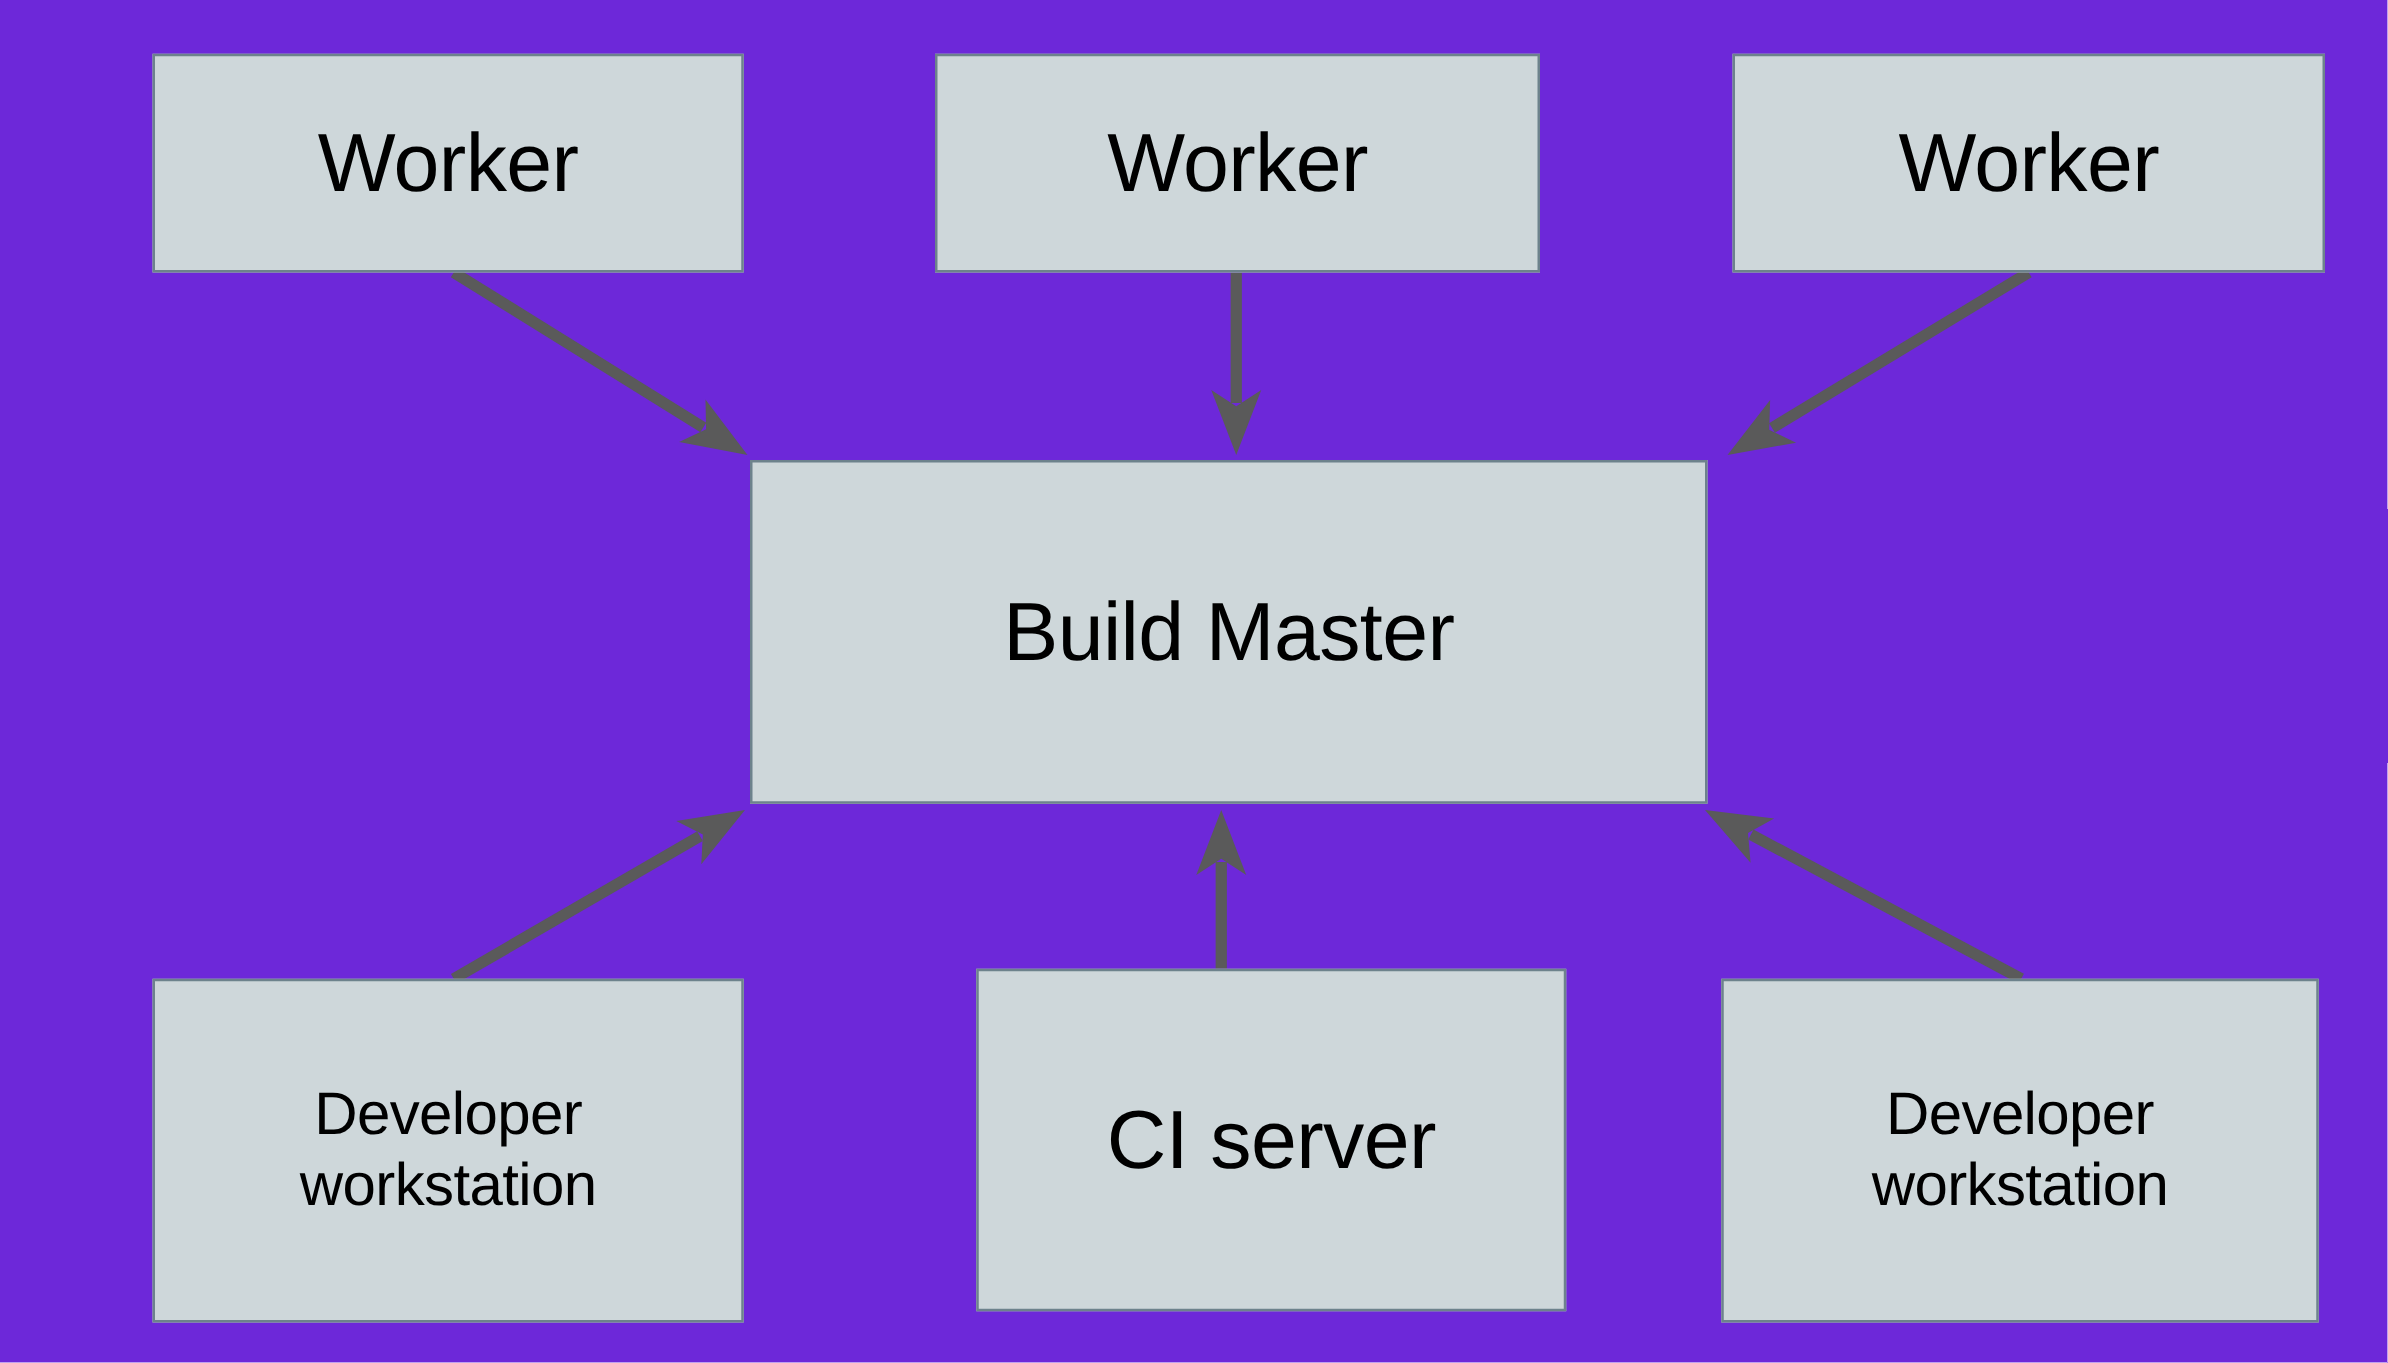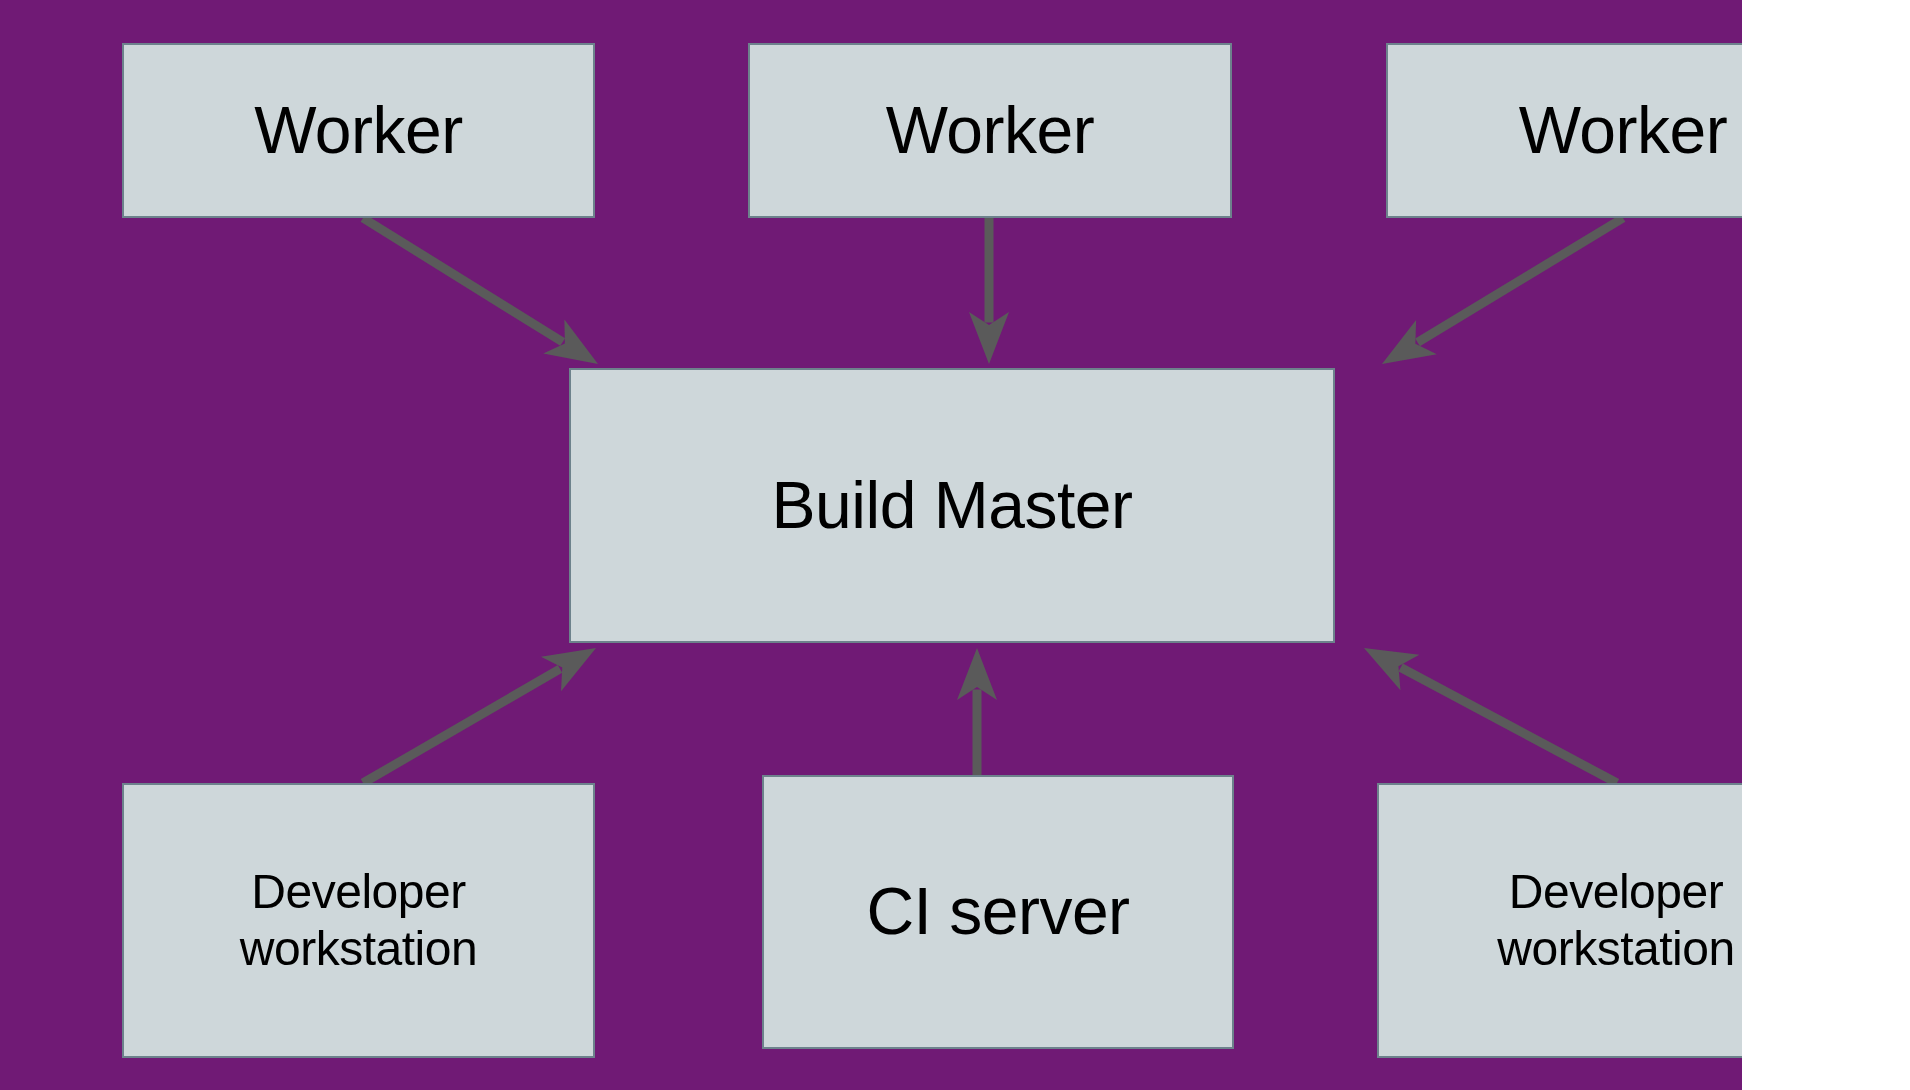--- a/index.html
+++ b/index.html
@@ -6,23 +6,23 @@
   html, body {
     margin: 0;
     padding: 0;
     background: #ffffff;
   }
   body {
     font-family: "Liberation Sans", sans-serif;
   }
   #canvas {
     position: relative;
-    width: 1742px;
+    width: 1910px;
     height: 1090px;
-    background: #701a75;
+    background: #6d28d9;
     overflow: hidden;
   }
   #edge-layer {
     position: absolute;
     left: 0;
     top: 0;
     width: 1910px;
     height: 1090px;
     pointer-events: none;
   }
@@ -80,21 +80,21 @@
       <g>
         <line x1="1617" y1="783" x2="1400.7018658945037" y2="667.5839995879763" stroke="#5a5a5a" stroke-width="9" stroke-linecap="butt"></line>
         <polygon points="1364,648 1419.2927167854261,654.8348716510744 1398.4079992760974,666.3599996137278 1400.4619479508335,690.1251273188665" fill="#5a5a5a"></polygon>
       </g>
     </svg>
 
   <div id="node-layer">
       <div class="node" style="left: 122px; top: 43px; width: 473px; height: 175px; background: rgb(206, 215, 218); border-color: rgb(109, 130, 140); color: rgb(0, 0, 0);"><span class="node-label size-lg">Worker</span></div>
       <div class="node" style="left: 748px; top: 43px; width: 484px; height: 175px; background: rgb(206, 215, 218); border-color: rgb(109, 130, 140); color: rgb(0, 0, 0);"><span class="node-label size-lg">Worker</span></div>
       <div class="node" style="left: 1386px; top: 43px; width: 474px; height: 175px; background: rgb(206, 215, 218); border-color: rgb(109, 130, 140); color: rgb(0, 0, 0);"><span class="node-label size-lg">Worker</span></div>
-      <div class="node" style="left: 569px; top: 368px; width: 766px; height: 275px; background: rgb(206, 215, 218); border-color: rgb(109, 130, 140); color: rgb(0, 0, 0);"><span class="node-label size-lg">Build Master</span></div>
+      <div class="node" style="left: 600px; top: 368px; width: 766px; height: 275px; background: rgb(206, 215, 218); border-color: rgb(109, 130, 140); color: rgb(0, 0, 0);"><span class="node-label size-lg">Build Master</span></div>
       <div class="node" style="left: 122px; top: 783px; width: 473px; height: 275px; background: rgb(206, 215, 218); border-color: rgb(109, 130, 140); color: rgb(0, 0, 0);"><span class="node-label size-md">Developer
 workstation</span></div>
-      <div class="node" style="left: 762px; top: 775px; width: 472px; height: 274px; background: rgb(206, 215, 218); border-color: rgb(109, 130, 140); color: rgb(0, 0, 0);"><span class="node-label size-lg">CI server</span></div>
+      <div class="node" style="left: 781px; top: 775px; width: 472px; height: 274px; background: rgb(206, 215, 218); border-color: rgb(109, 130, 140); color: rgb(0, 0, 0);"><span class="node-label size-lg">CI server</span></div>
       <div class="node" style="left: 1377px; top: 783px; width: 478px; height: 275px; background: rgb(206, 215, 218); border-color: rgb(109, 130, 140); color: rgb(0, 0, 0);"><span class="node-label size-md">Developer
 workstation</span></div>
     </div>
 
 </div>
 
 </body></html>

